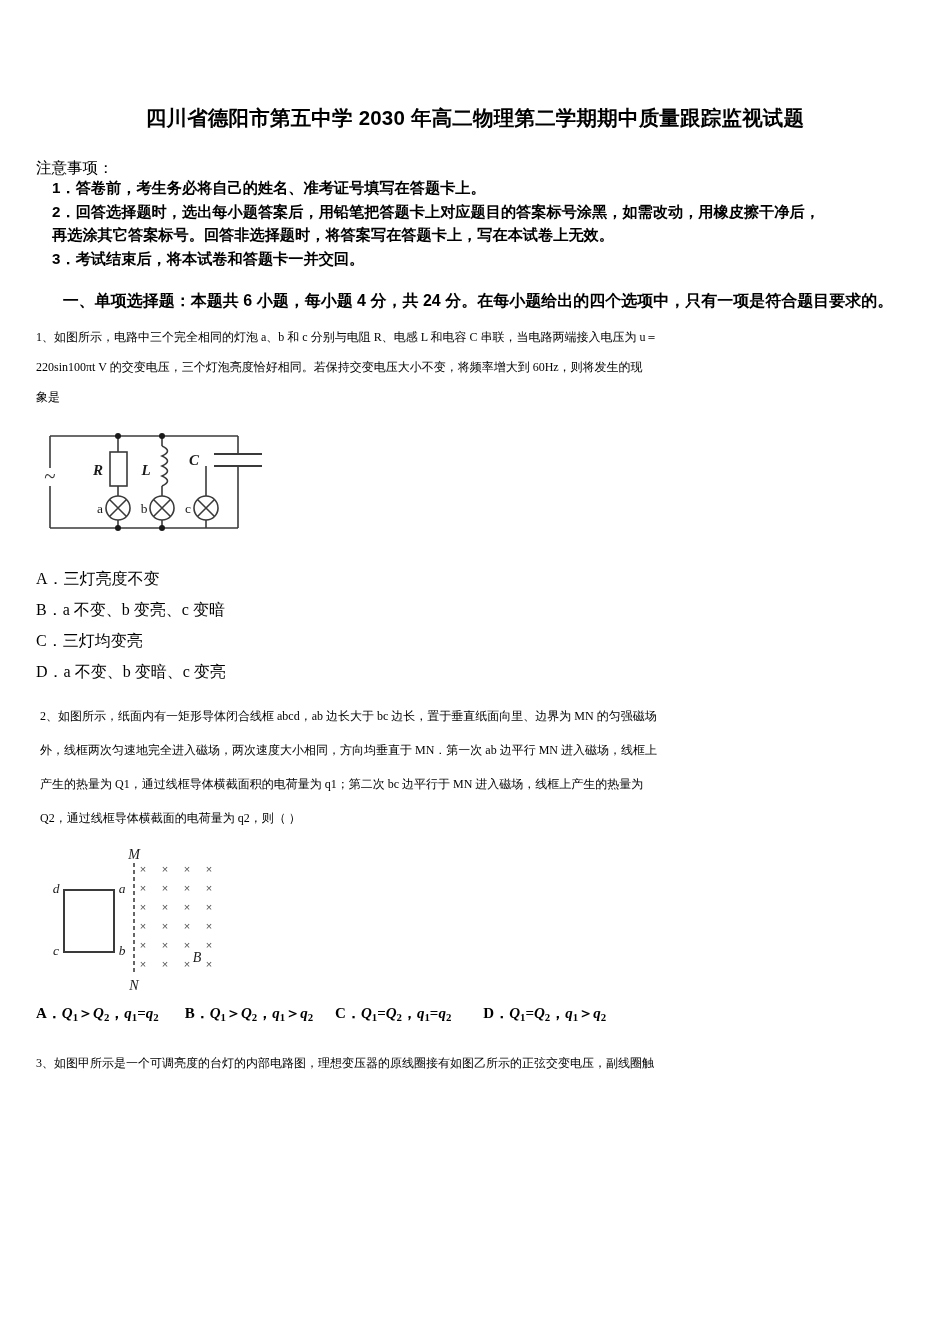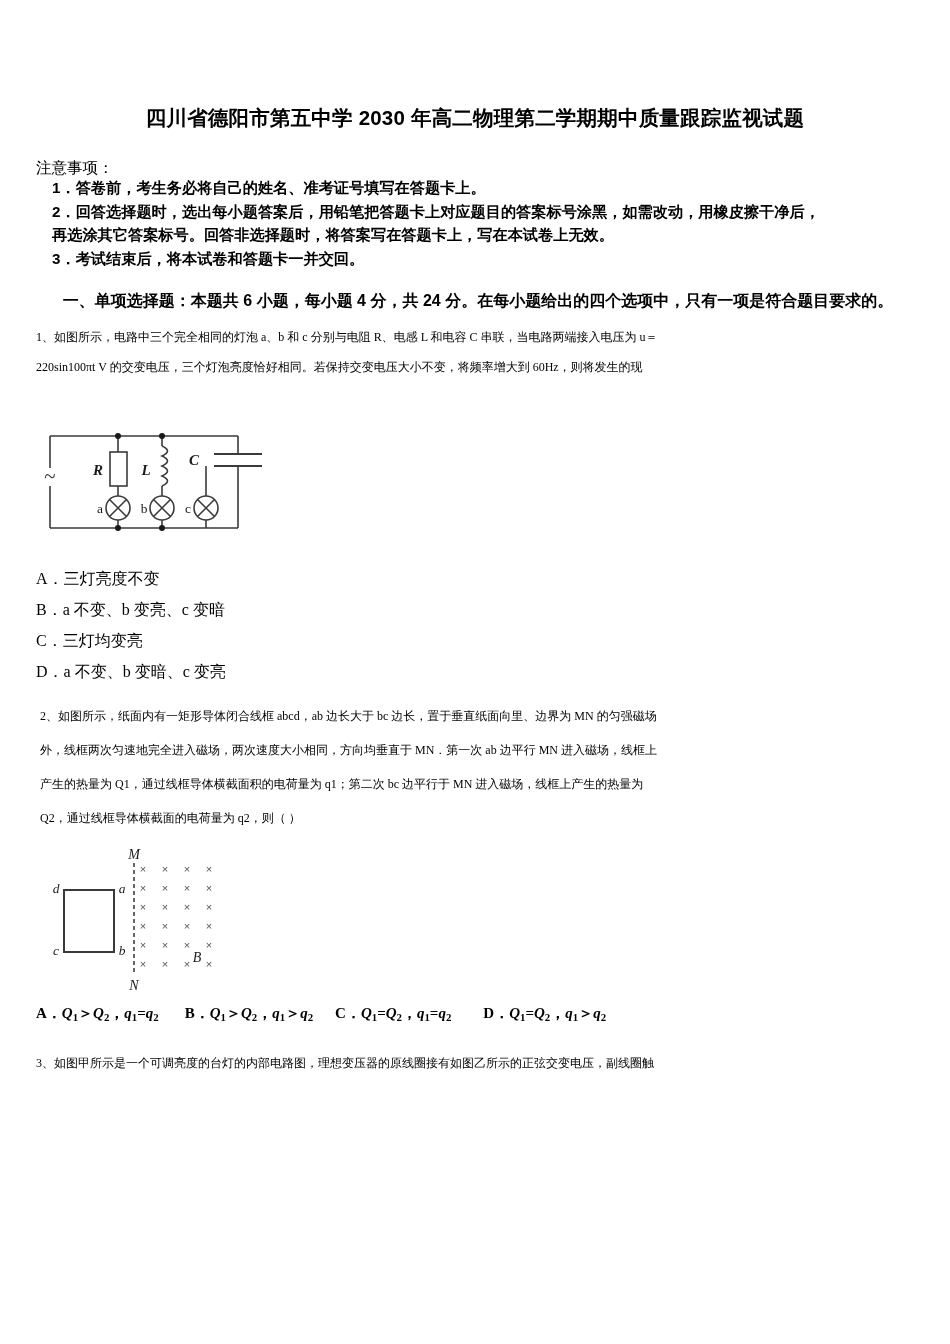--- a/index.html
+++ b/index.html
@@ -122,20 +122,21 @@
     <p>2．回答选择题时，选出每小题答案后，用铅笔把答题卡上对应题目的答案标号涂黑，如需改动，用橡皮擦干净后，</p>
     <p>再选涂其它答案标号。回答非选择题时，将答案写在答题卡上，写在本试卷上无效。</p>
     <p>3．考试结束后，将本试卷和答题卡一并交回。</p>
   </div>
 
   <div class="block section-head">一、单项选择题：本题共 6 小题，每小题 4 分，共 24 分。在每小题给出的四个选项中，只有一项是符合题目要求的。</div>
 
   <div class="block qtext q1">
     <p>1、如图所示，电路中三个完全相同的灯泡 a、b 和 c 分别与电阻 R、电感 L 和电容 C 串联，当电路两端接入电压为 u＝</p>
     <p>220sin100πt V 的交变电压，三个灯泡亮度恰好相同。若保持交变电压大小不变，将频率增大到 60Hz，则将发生的现</p>
+    <p>象是</p>
   </div>
 
   <div class="fig1">
     <svg width="240" height="115" viewBox="0 0 240 115">
       <g stroke="#3a3a3a" stroke-width="1.6" fill="none">
 
         <path d="M8 8 L196 8"></path>
         <path d="M8 8 L8 40"></path>
         <path d="M8 58 L8 100"></path>
         <path d="M8 100 L196 100"></path>

